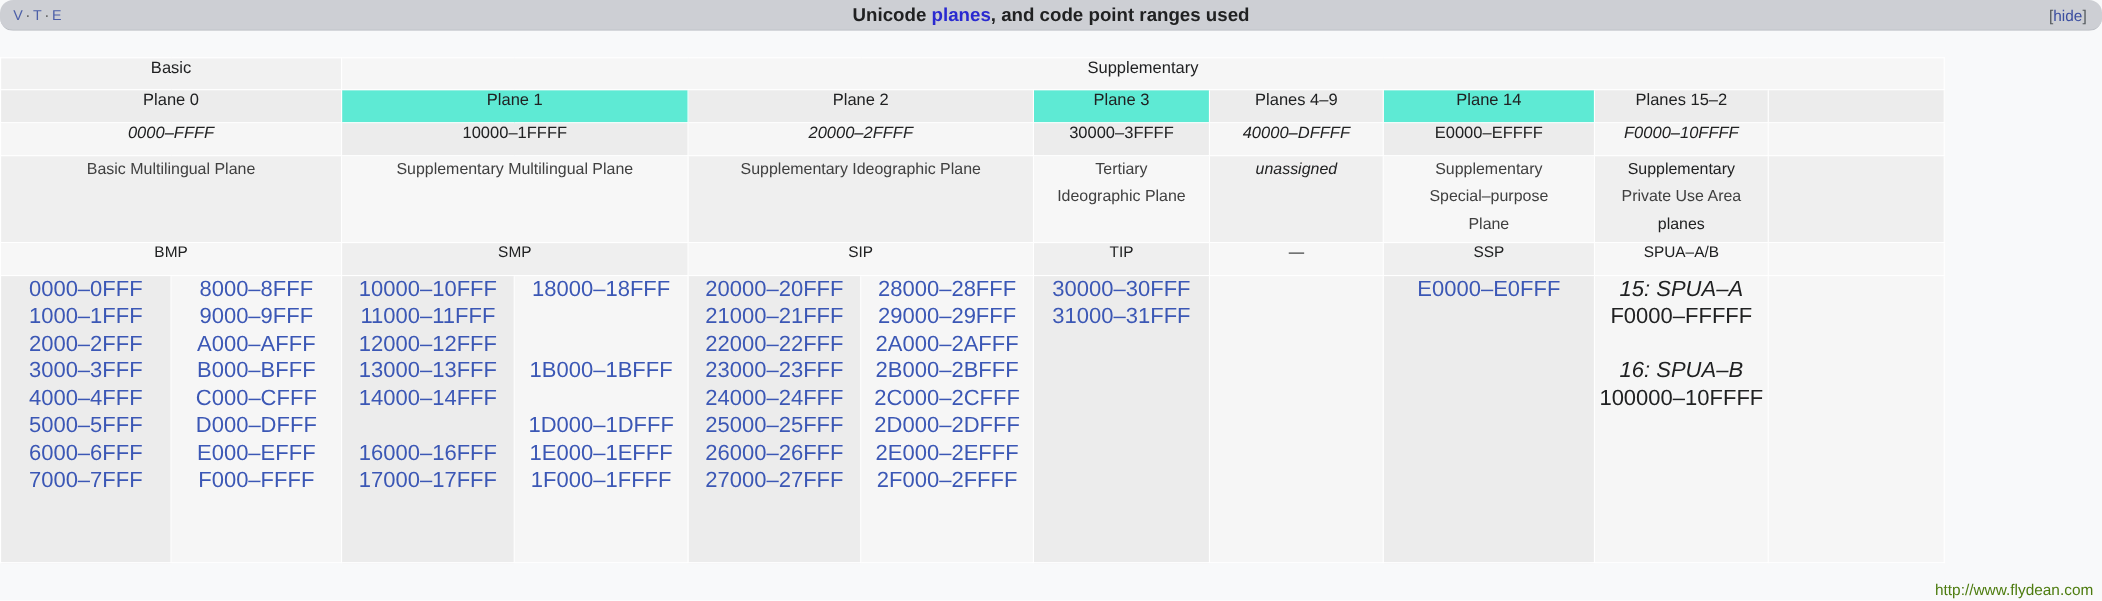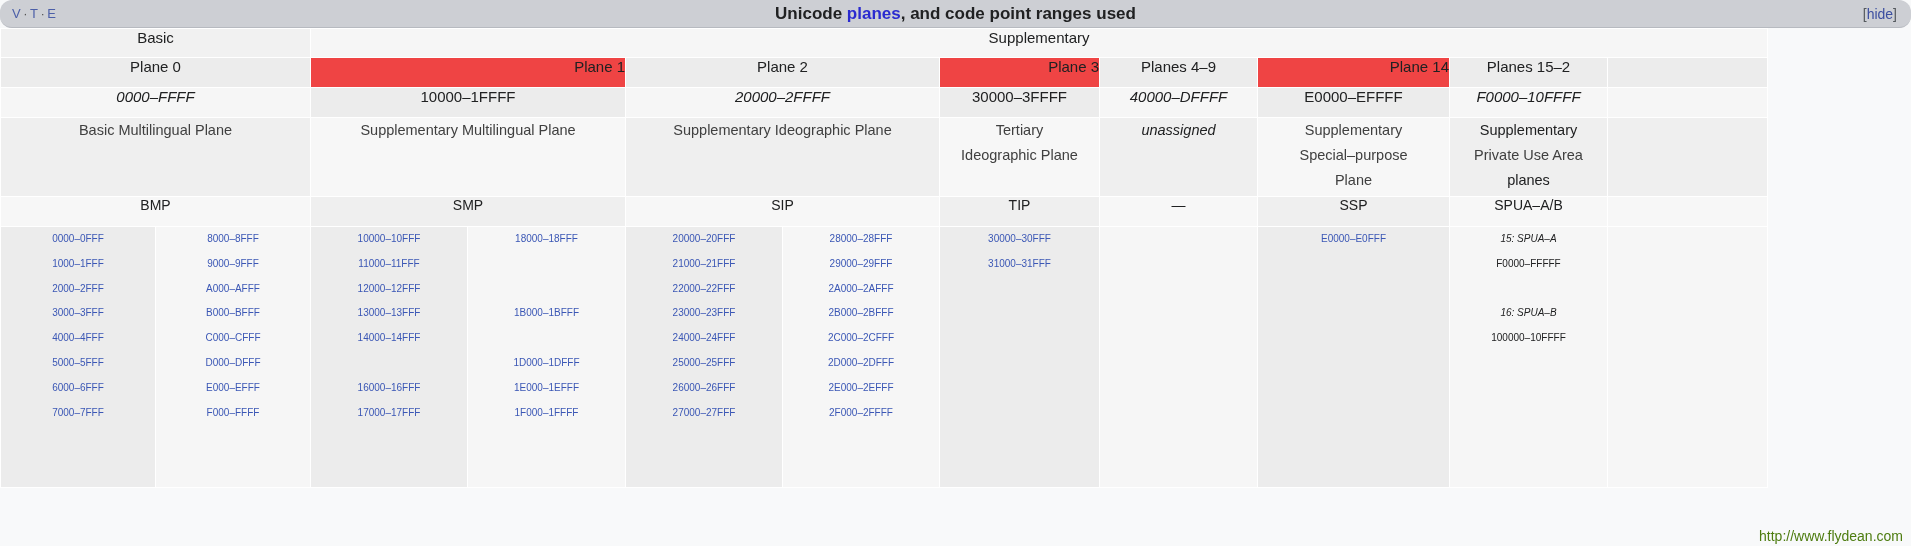--- a/index.html
+++ b/index.html
@@ -52,20 +52,21 @@
     color: #3b4ea0;
     white-space: nowrap;
   }
   .hide .brk { color: #54595d; }
 
   
   table.planes {
     width: 1563px;
     border-collapse: collapse;
     table-layout: fixed;
+    margin-top: 24px;
   }
   table.planes td, table.planes th {
     border: 1px solid #ffffff;
     font-weight: normal;
     text-align: center;
     vertical-align: top;
     color: #202122;
     padding: 0;
   }
 
@@ -77,21 +78,21 @@
     border-bottom: 4px solid #b8c0b4;
   }
   .rowGroupHdr td.alt { background: #f6f6f6; }
 
   .rowPlane td {
     height: 30px;
     font-size: 15px;
     background: #ececec;
     vertical-align: middle;
   }
-  .rowPlane td.alt { background: #ef4444; text-align: right; }
+  .rowPlane td.alt { background: #5eead4; }
 
   .rowRange td {
     height: 30px;
     font-size: 15px;
     background: #ececec;
     vertical-align: middle;
   }
   .rowRange td.alt { background: #f6f6f6; font-style: italic; }
 
   .rowName td {
@@ -107,21 +108,21 @@
   .rowAbbr td {
     height: 30px;
     font-size: 14px;
     background: #efefef;
     vertical-align: middle;
   }
   .rowAbbr td.alt { background: #f7f7f7; }
 
   .rowData td {
     height: 261px;
-    font-size: 10px;
+    font-size: 20px;
     line-height: 24.8px;
     background: #ececec;
     vertical-align: top;
     padding-top: 9px;
   }
   .rowData td.alt { background: #f6f6f6; }
 
   .lnk { color: #404040; }
   .lnkmid { color: #3b57b5; }
   .italic { font-style: italic; }

